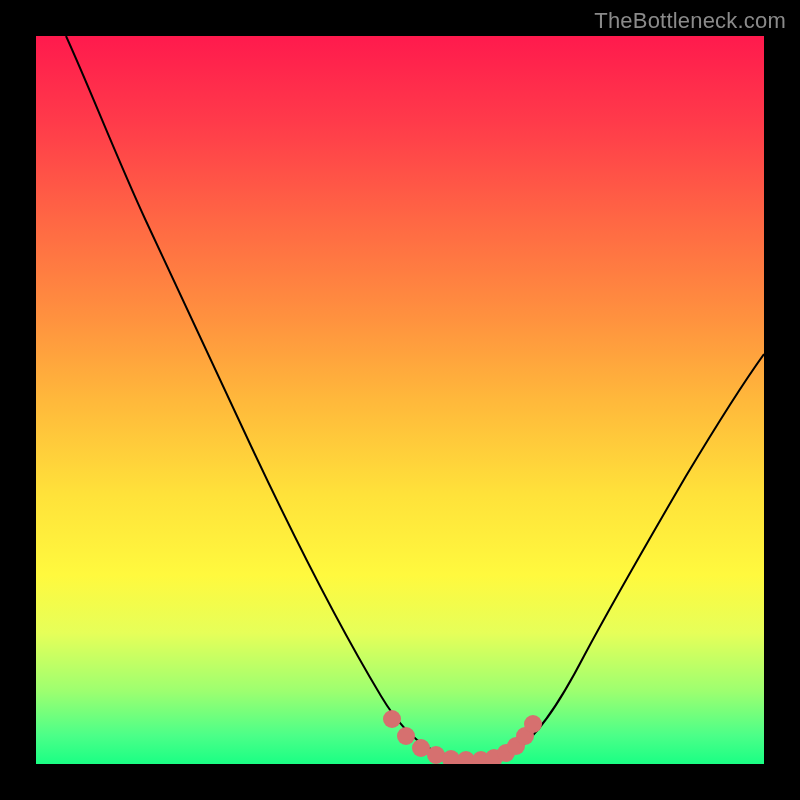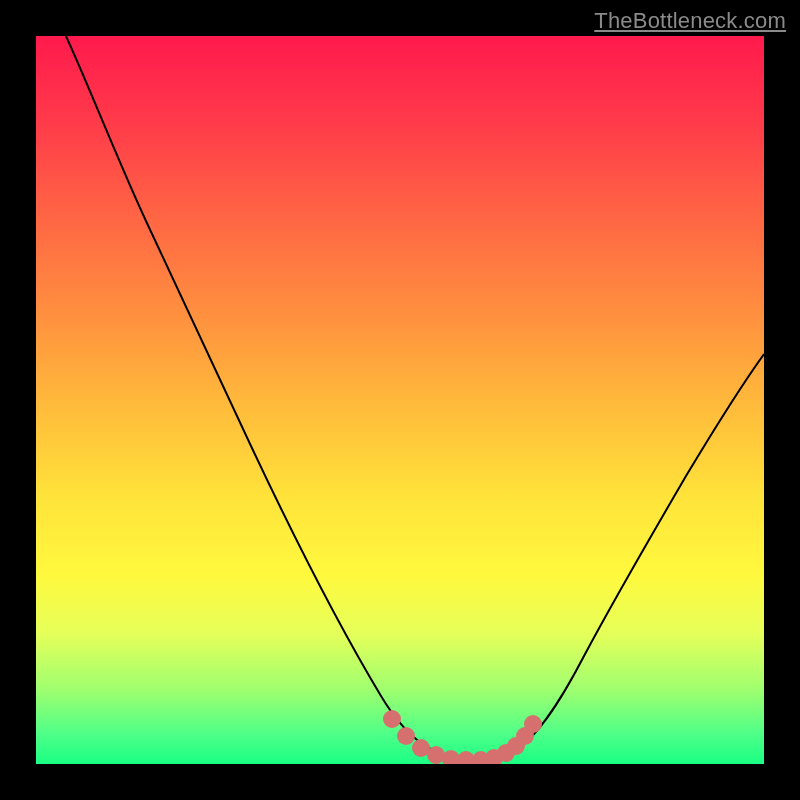--- a/index.html
+++ b/index.html
@@ -47,21 +47,20 @@
   }
   .watermark {
     position: absolute;
     top: 8px;
     right: 14px;
     color: #8a8a8a;
     font-size: 22px;
     font-weight: 500;
     letter-spacing: 0.2px;
     user-select: none;
-    text-decoration: underline;
   }
 </style>
 </head>
 <body>
 
 <div class="frame">
   <div class="watermark">TheBottleneck.com</div>
   <div class="plot">
     <svg viewBox="0 0 728 728" preserveAspectRatio="none">
       <path d="M 30 0

